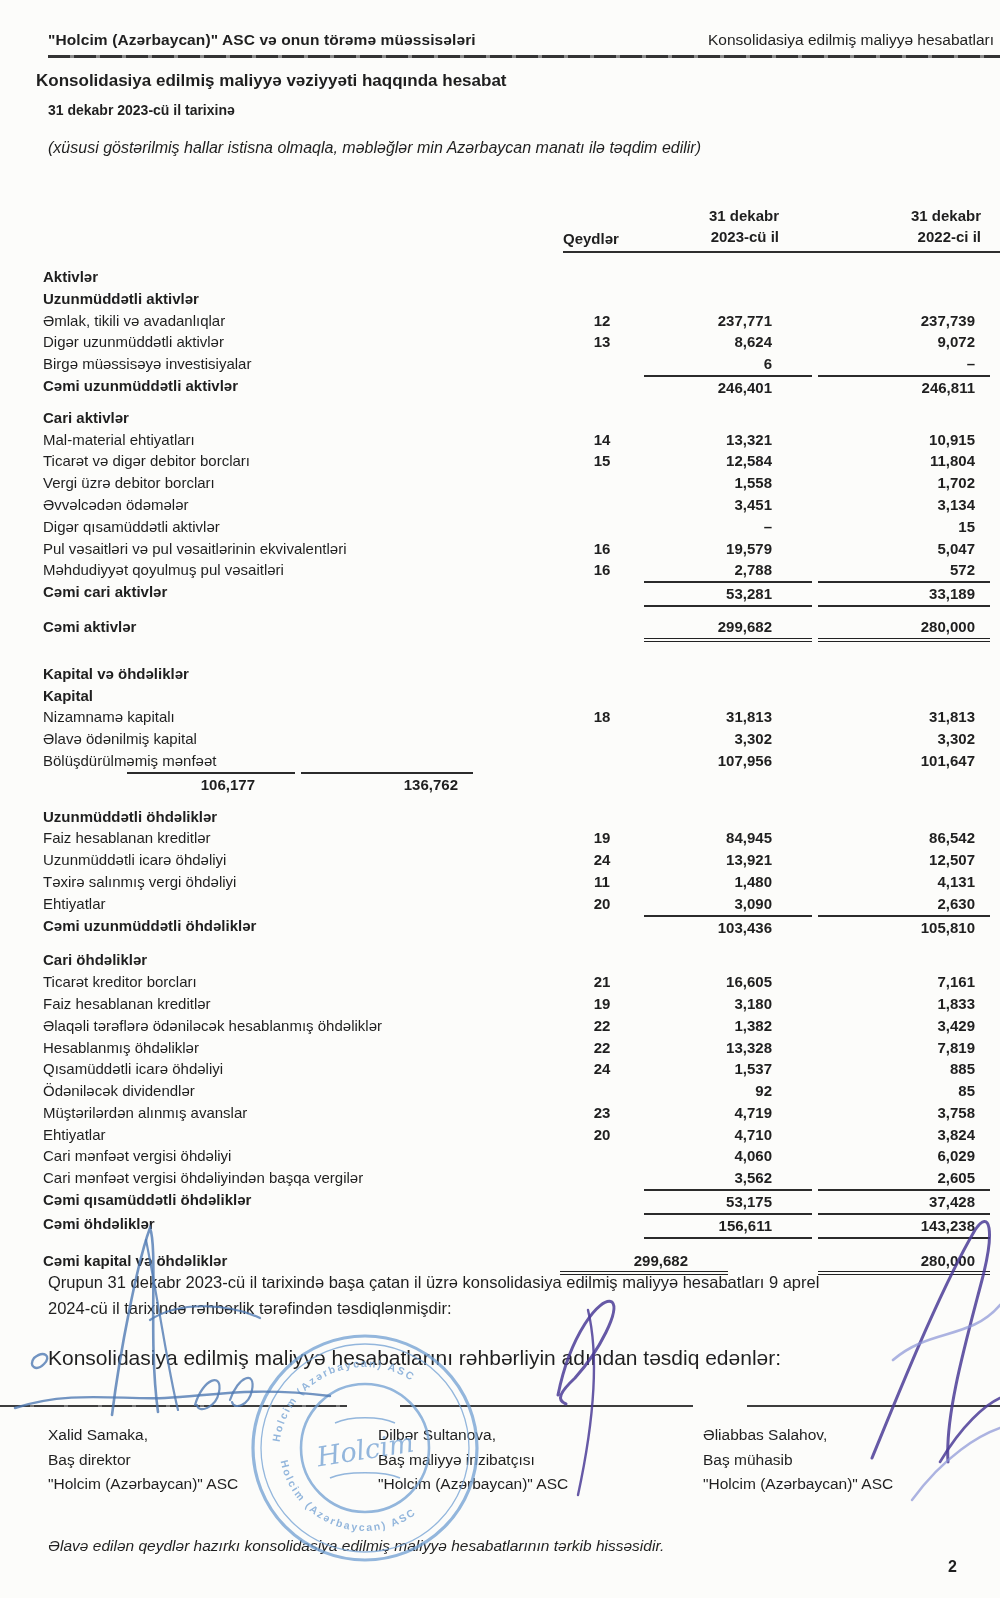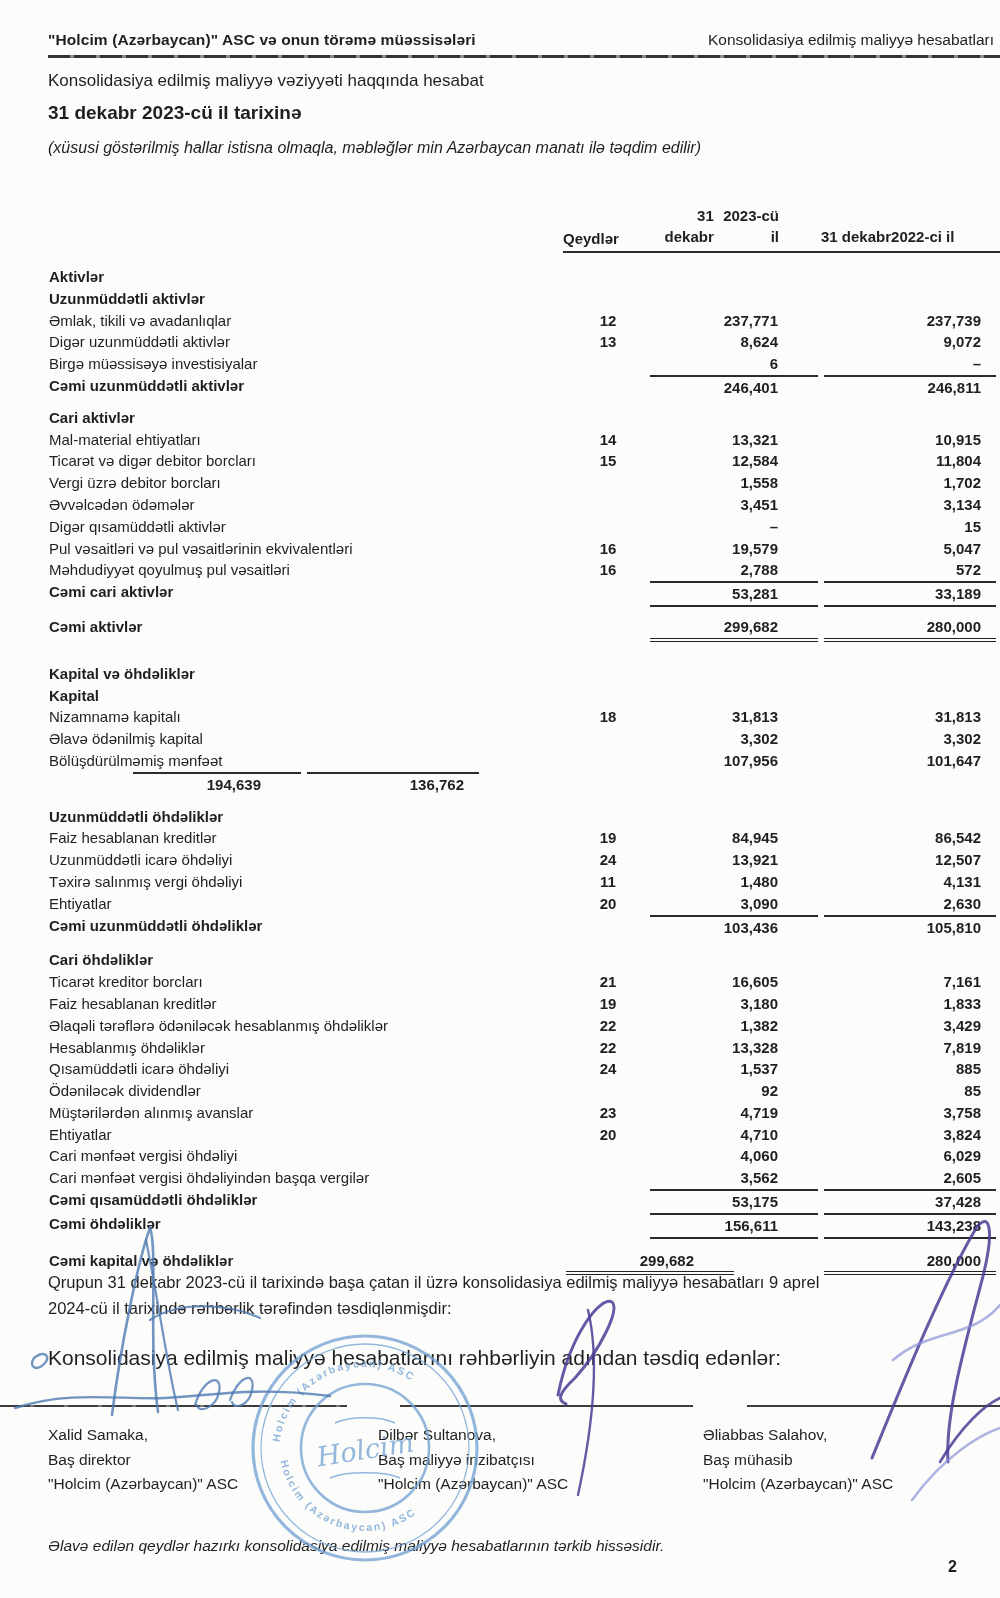--- a/index.html
+++ b/index.html
@@ -8,33 +8,33 @@
     background:#fcfcfa; overflow:hidden;
     font-family:"Liberation Sans", sans-serif; color:#1f1f1f;
     -webkit-font-smoothing:antialiased;
   }
   
   .header-row{position:absolute; top:31px; left:48px; right:0; height:22px; font-size:15.5px; white-space:nowrap;}
   .header-left{font-weight:700; letter-spacing:.1px;}
   .header-right{position:absolute; left:660px; top:0; font-weight:400; white-space:nowrap;}
   .rule1{position:absolute; top:55px; left:48px; width:952px; height:3px;
     background:repeating-linear-gradient(90deg,#343434 0 22px,#8a8a8a 22px 26px);}
-  .doc-title{position:absolute; top:71px; left:48px; font-size:17px; font-weight:400;}
-  .doc-subtitle{position:absolute; top:102px; left:48px; font-size:19px; font-weight:700;}
+  .doc-title{position:absolute; top:71px; left:36px; font-size:17px; font-weight:700;}
+  .doc-subtitle{position:absolute; top:102px; left:48px; font-size:14px; font-weight:700;}
   .doc-note{position:absolute; top:139px; left:48px; font-size:16px; font-style:italic;}
   
   .thead{position:absolute; top:205px; left:48px; right:0; display:flex; font-size:15px;}
   .th-spacer{width:515px;}
   .th-right{flex:1; display:flex; align-items:flex-end; border-bottom:2.5px solid #2e2e2e; padding-bottom:4px; font-weight:700;}
   .th-note{width:84px; text-align:left;}
-  .th-col{width:168px; display:flex; flex-direction:row; text-align:right; padding-right:36px; box-sizing:border-box; line-height:21px;}
+  .th-col{width:168px; display:flex; flex-direction:column; text-align:right; padding-right:36px; box-sizing:border-box; line-height:21px;}
   .th-sp{width:6px;}
   .th-col.b{width:172px; padding-right:12px;}
   
-  .rows{position:absolute; top:266px; left:49px; width:947px;}
+  .rows{position:absolute; top:266px; left:43px; width:947px;}
   .trow{display:flex; line-height:21.8px; font-size:15px;}
   .c-label{flex:1; padding-right:4px; white-space:nowrap; overflow:hidden;}
   .c-note{width:84px; text-align:center; font-weight:700;}
   .c-v{width:168px; text-align:right; padding-right:40px; font-weight:700; box-sizing:border-box;}
   .c-sp{width:6px;}
   .c-v.b{width:172px; padding-right:15px;}
   .sec .c-label, .tot .c-label, .totb .c-label, .grand .c-label{font-weight:700;}
   .tot .c-v, .totb .c-v{border-top:2px solid #2b2b2b;}
   .totb .c-v{border-bottom:2px solid #2b2b2b;}
   .grand .c-v{border-bottom:4px double #222;}
@@ -235,21 +235,21 @@
       </div>
       <div class="trow item">
         <span class="c-label">Bölüşdürülməmiş mənfəət</span>
         <span class="c-note"></span>
         <span class="c-v a">107,956</span>
         <span class="c-sp"></span>
         <span class="c-v b">101,647</span>
       </div>
       <div class="trow tot">
         <span class="c-note"></span>
-        <span class="c-v a">194,639</span>
+        <span class="c-v a">106,177</span>
         <span class="c-sp"></span>
         <span class="c-v b">136,762</span>
       </div>
       <div class="trow sec" style="margin-top: 10px;">
         <span class="c-label">Uzunmüddətli öhdəliklər</span>
         <span class="c-note"></span>
         <span class="c-v a"></span>
         <span class="c-sp"></span>
         <span class="c-v b"></span>
       </div>

